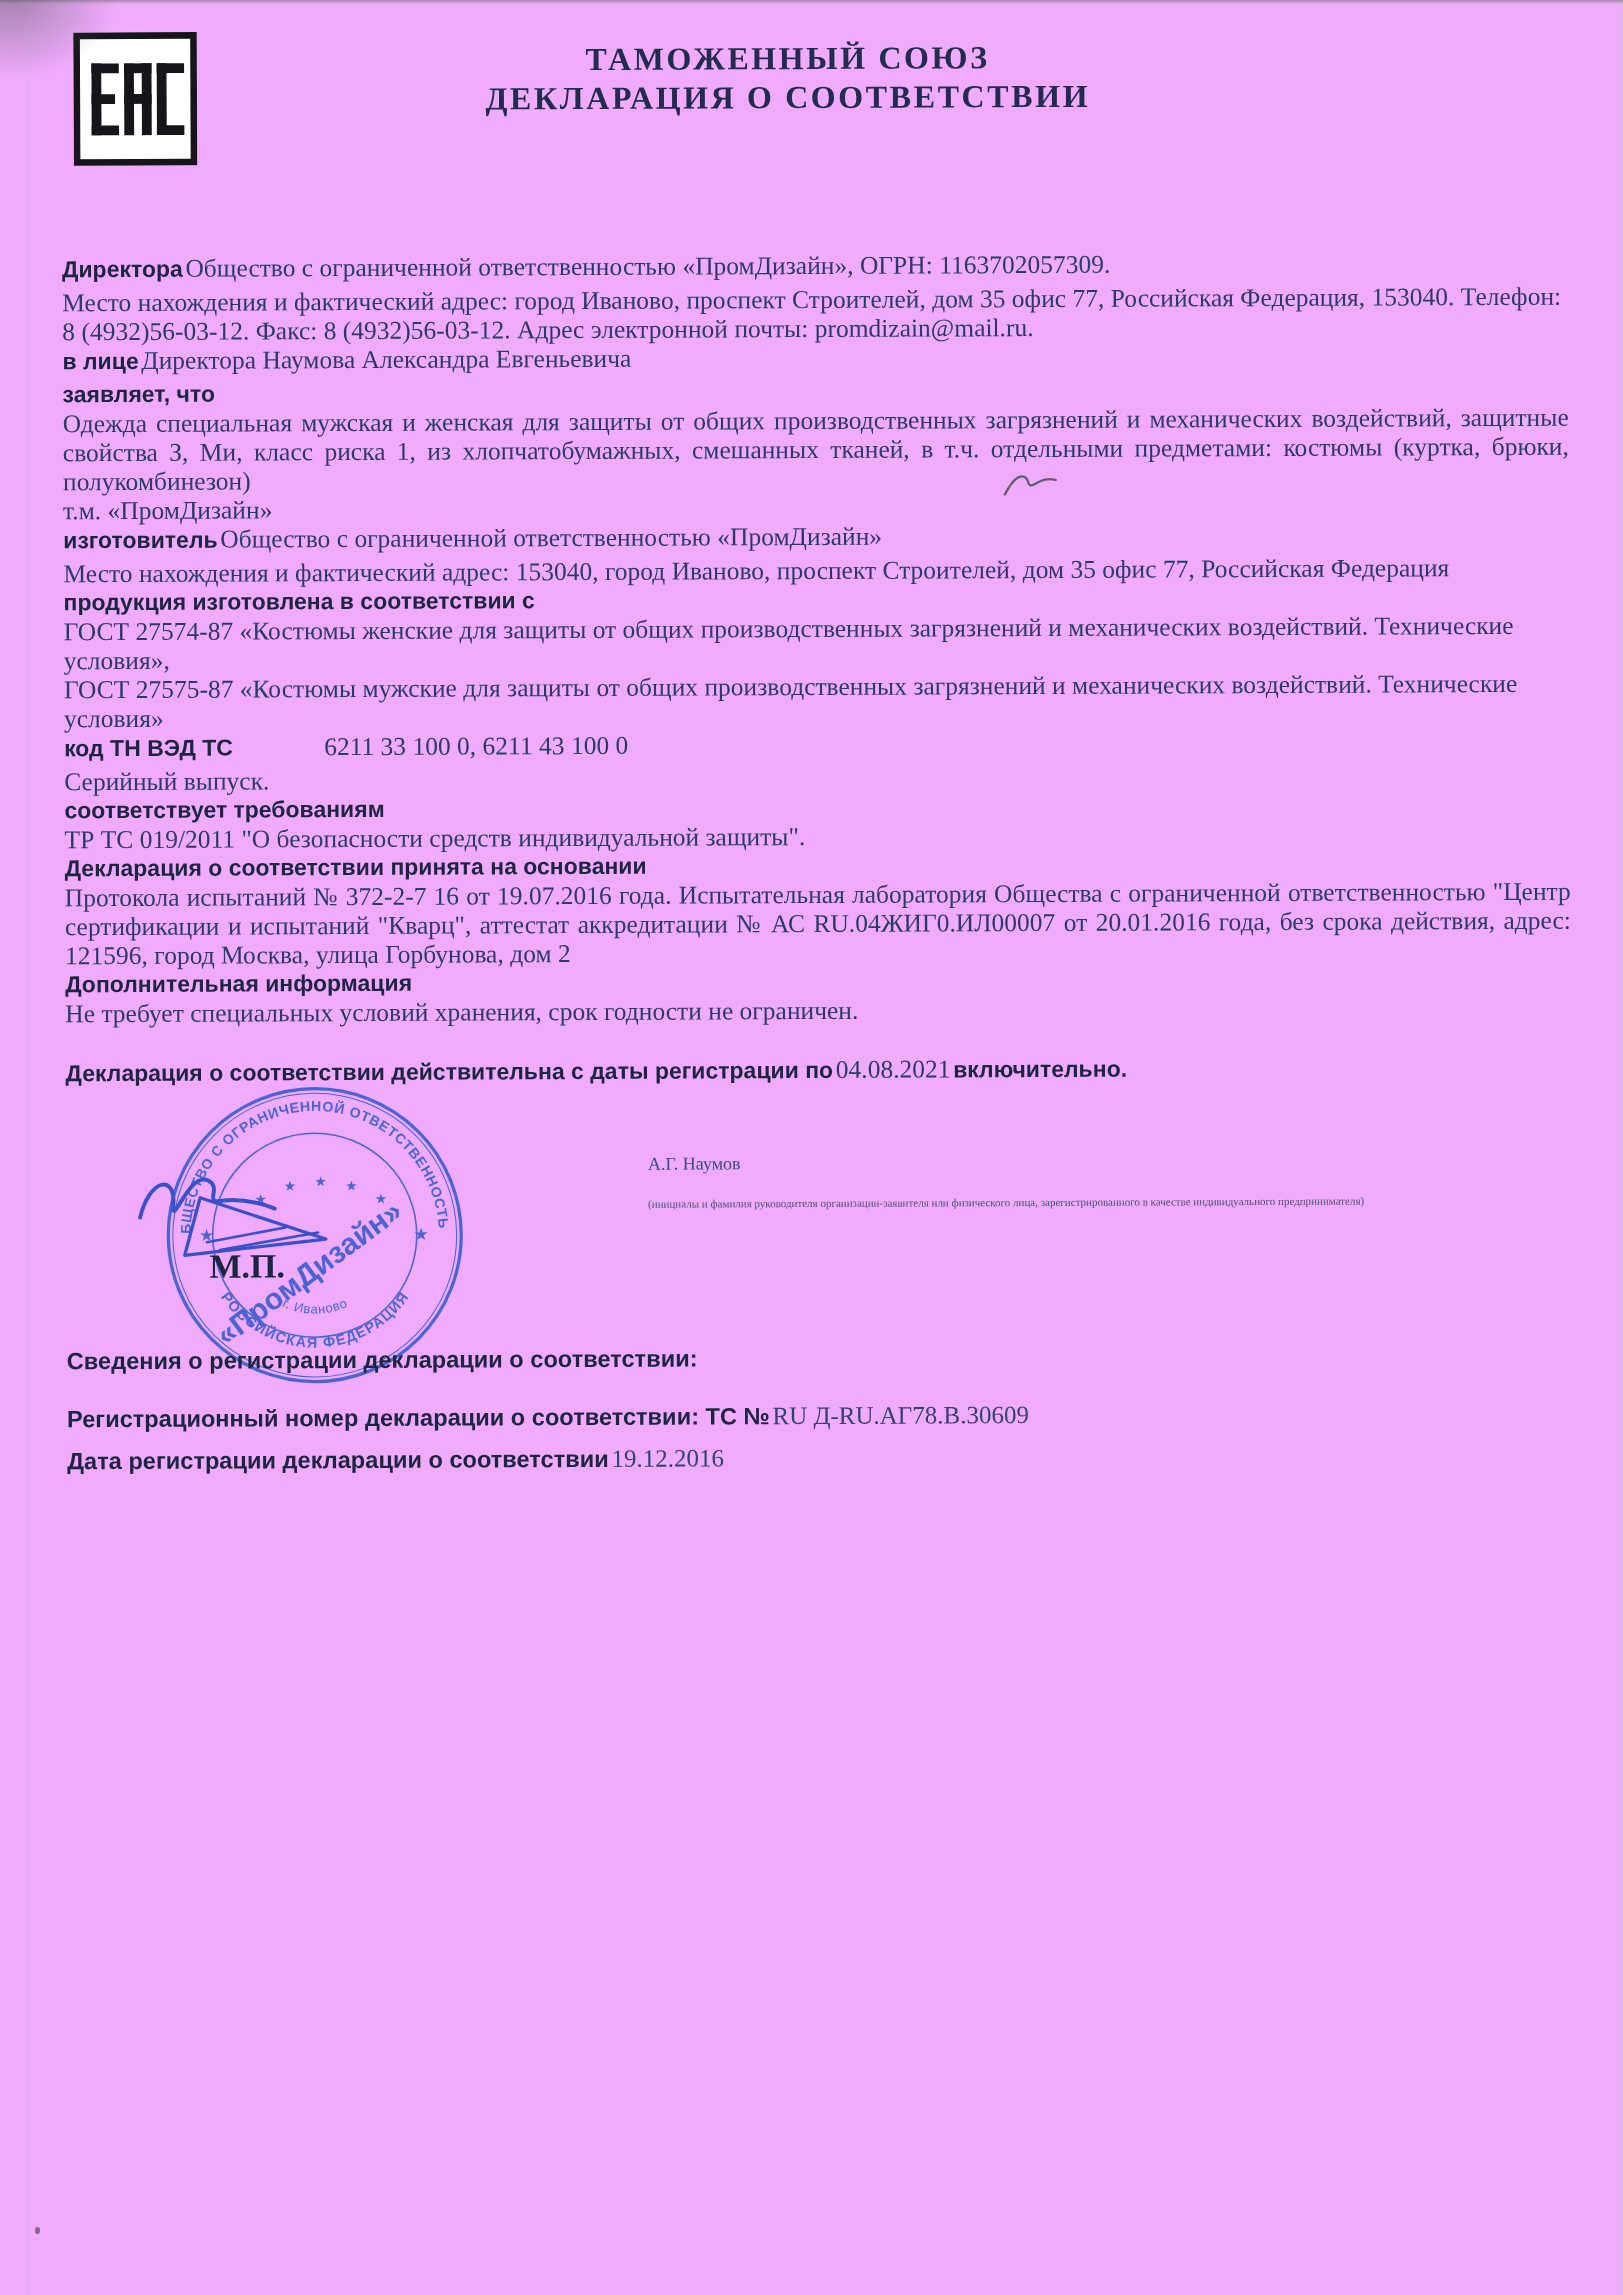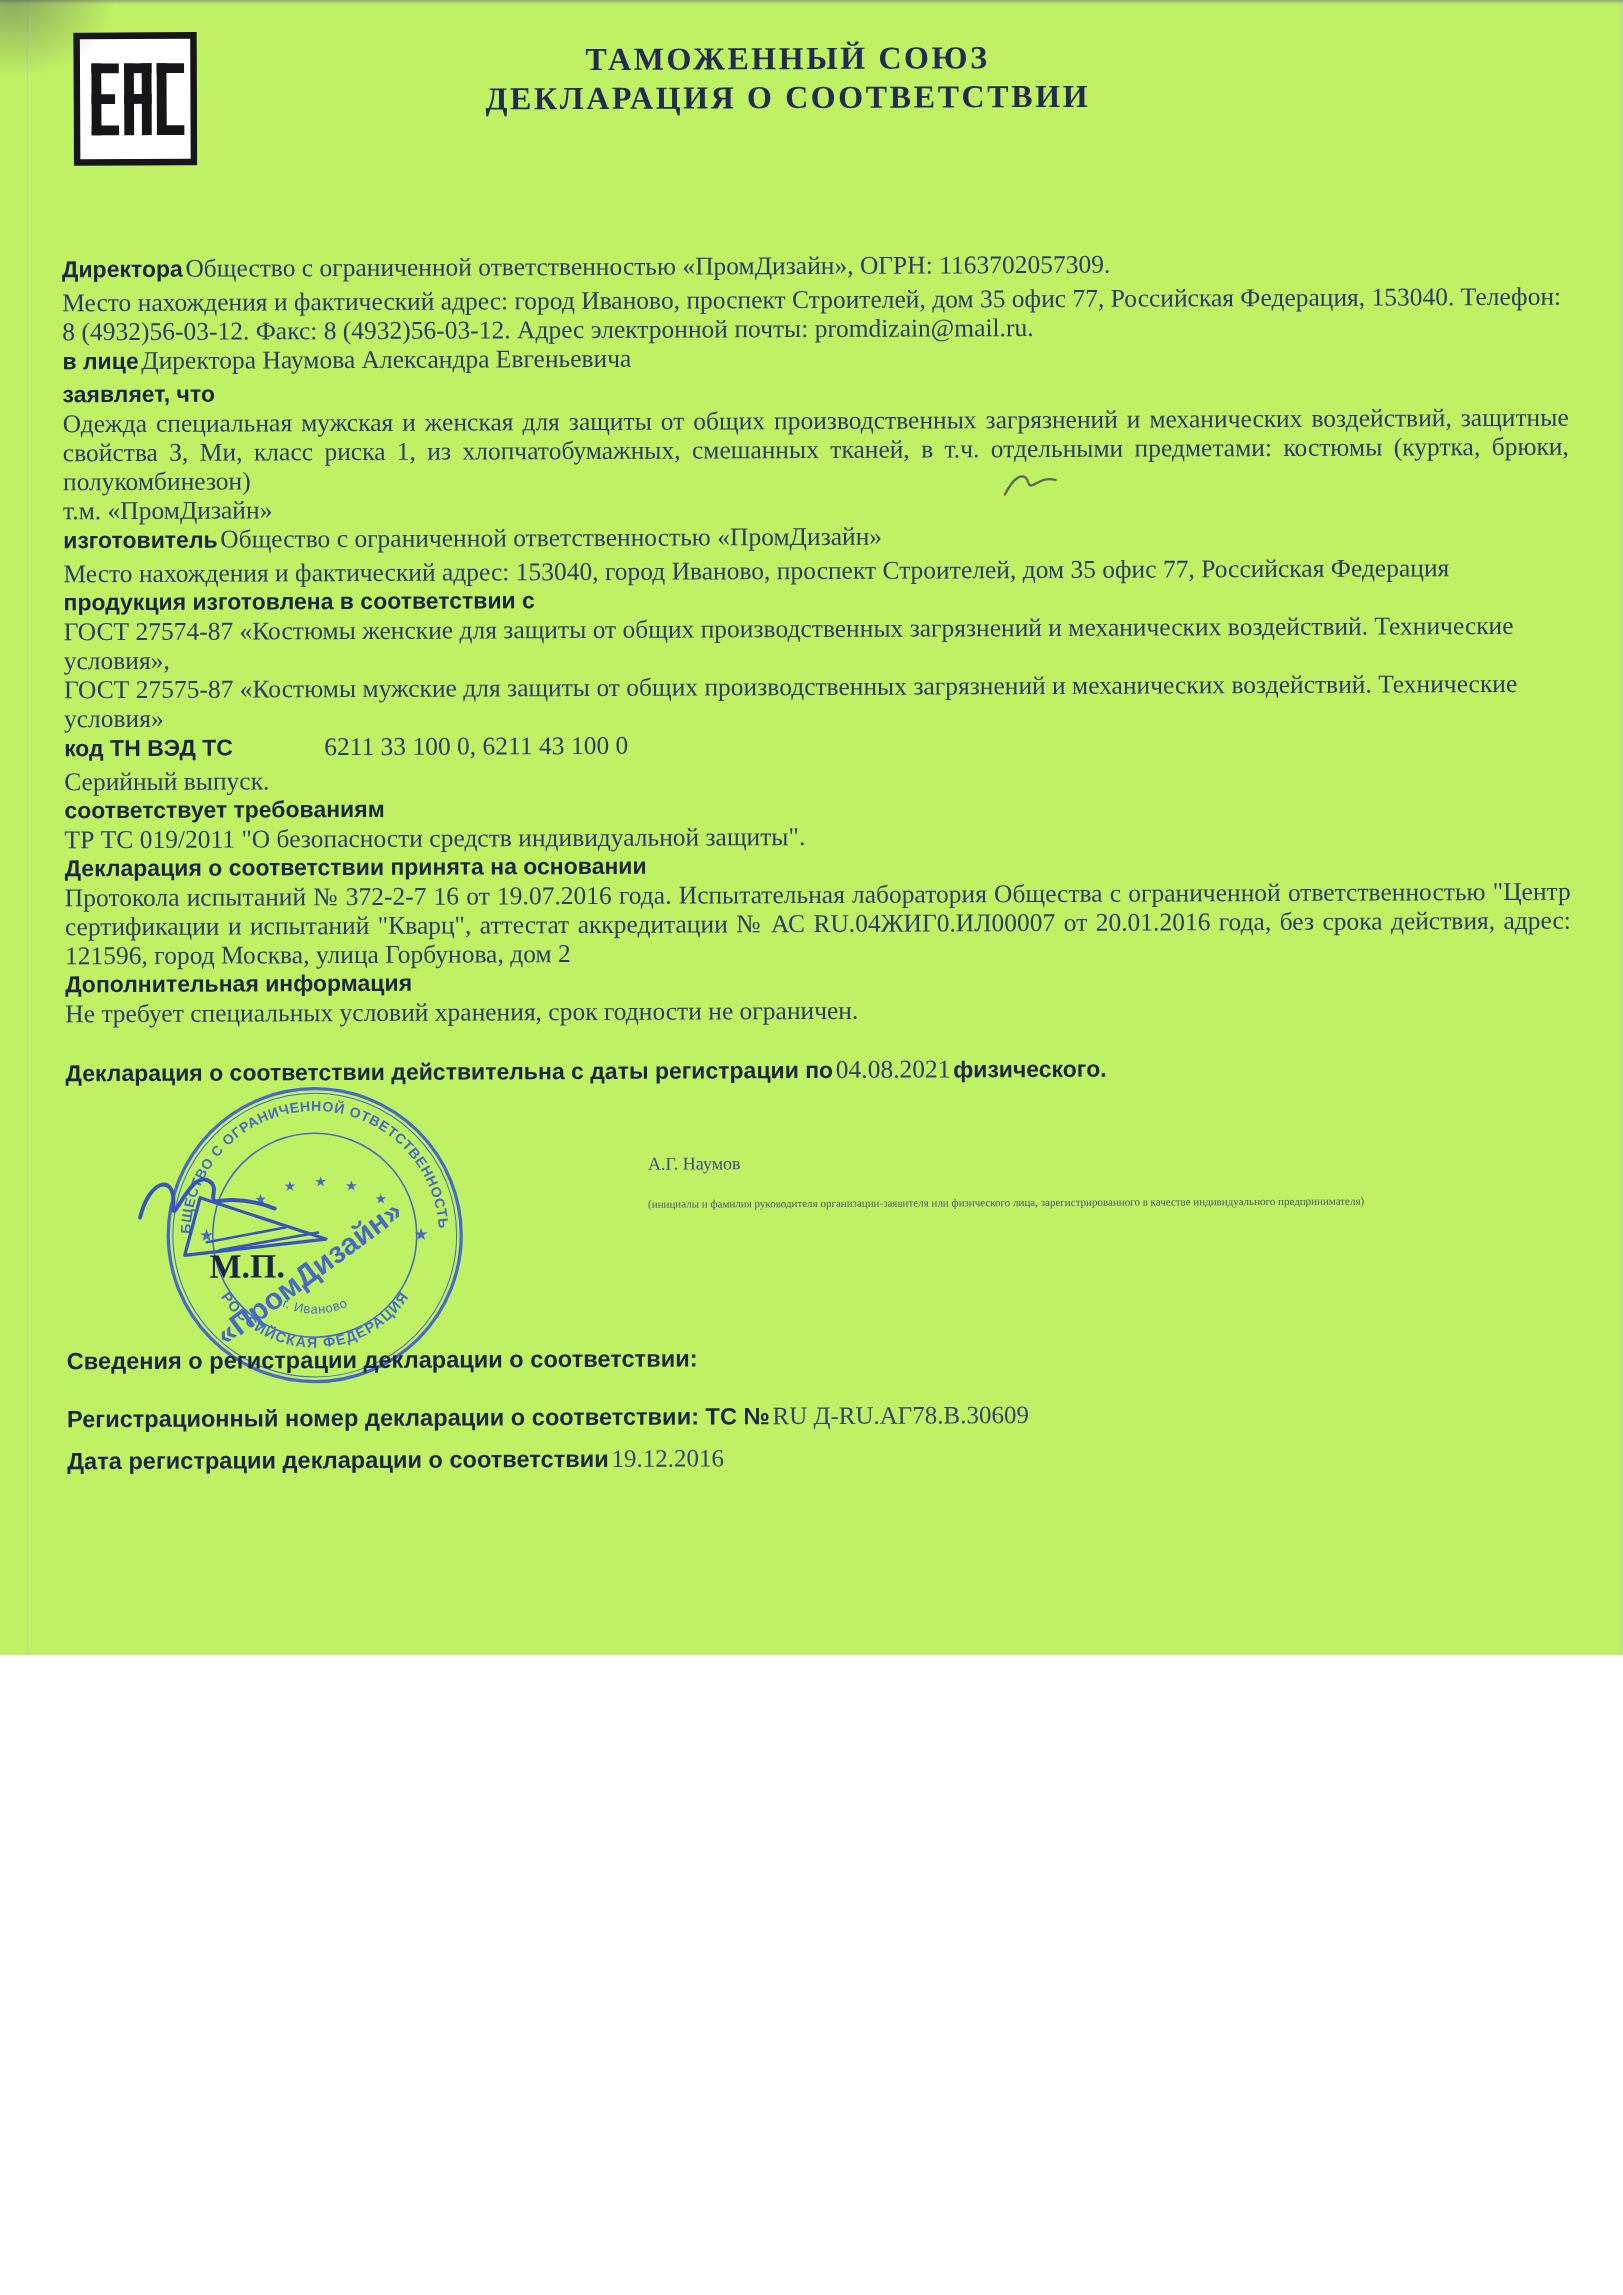--- a/index.html
+++ b/index.html
@@ -1,17 +1,17 @@
 <!DOCTYPE html>
 <html style="font-size:10.5px"><head>
 <meta charset="utf-8">
 <style>
   * { box-sizing: border-box; }
   html, body { margin: 0; padding: 0; background: #ffffff; }
-  .page { position: relative; width: 1623px; height: 1655px; background: #bef264; overflow: hidden;
+  .page { position: relative; width: 1623px; height: 2295px; background: #f0abfc; overflow: hidden;
           font-family: "Liberation Serif", serif; padding-left: 30px; }
   .tilt { position: absolute; inset: 0; transform: rotate(-0.25deg); transform-origin: 811px 262px; }
 
   
   .edge-top { position: absolute; left: 0; top: 0; width: 100%; height: 5.9px; z-index: 6;
               background: linear-gradient(180deg, rgba(105,105,108,.55), rgba(160,160,160,.15) 60%, rgba(160,160,160,0)); }
   .corner-smudge { position: absolute; left: 0; top: 0; width: 118px; height: 79px; z-index: 6;
               background: radial-gradient(ellipse at 10% 0%, rgba(80,82,88,.45), rgba(80,82,88,0) 70%); }
   .edge-left-line { position: absolute; left: 27px; top: 0; width: 1.3px; height: 100%; background: #b7c2e0; opacity: .55; z-index: 5; }
   .edge-right-line { position: absolute; right: 1.3px; top: 0; width: 2px; height: 100%; background: #c9c9c9; opacity: .55; z-index: 5; }
@@ -97,21 +97,21 @@
       <p class="s">ГОСТ 27574-87 «Костюмы женские для защиты от общих производственных загрязнений и механических воздействий. Технические условия»,</p>
       <p class="s">ГОСТ 27575-87 «Костюмы мужские для защиты от общих производственных загрязнений и механических воздействий. Технические условия»</p>
       <p><span class="b tnved-label">код ТН ВЭД ТС</span><span class="s">6211 33 100 0, 6211 43 100 0</span></p>
       <p class="s">Серийный выпуск.</p>
       <p class="b">соответствует требованиям</p>
       <p class="s">ТР ТС 019/2011 "О безопасности средств индивидуальной защиты".</p>
       <p class="b">Декларация о соответствии принята на основании</p>
       <p class="s just">Протокола испытаний № 372-2-7 16 от 19.07.2016 года. Испытательная лаборатория Общества с ограниченной ответственностью "Центр сертификации и испытаний "Кварц", аттестат аккредитации № АС RU.04ЖИГ0.ИЛ00007 от 20.01.2016 года, без срока действия, адрес: 121596, город Москва, улица Горбунова, дом 2</p>
       <p class="b">Дополнительная информация</p>
       <p class="s">Не требует специальных условий хранения, срок годности не ограничен.</p>
-      <p class="validity"><span class="b">Декларация о соответствии действительна с даты регистрации по</span> <span class="s">04.08.2021</span> <span class="b">физического.</span></p>
+      <p class="validity"><span class="b">Декларация о соответствии действительна с даты регистрации по</span> <span class="s">04.08.2021</span> <span class="b">включительно.</span></p>
     </div>
 
     <svg class="stamp" width="425" height="314" viewBox="0 0 650 480">
       <defs>
         <path id="arcTop" d="M 135,240 A 190,190 0 1 1 515,240" fill="none"></path>
         <path id="arcBottom" d="M 153,240 A 172,172 0 1 0 497,240" fill="none"></path>
         <path id="arcCity" d="M 205,240 A 120,120 0 1 0 445,240" fill="none"></path>
       </defs>
       <g fill="none" stroke="#3f5ecf">
         <circle cx="325" cy="240" r="224" stroke-width="5"></circle>

